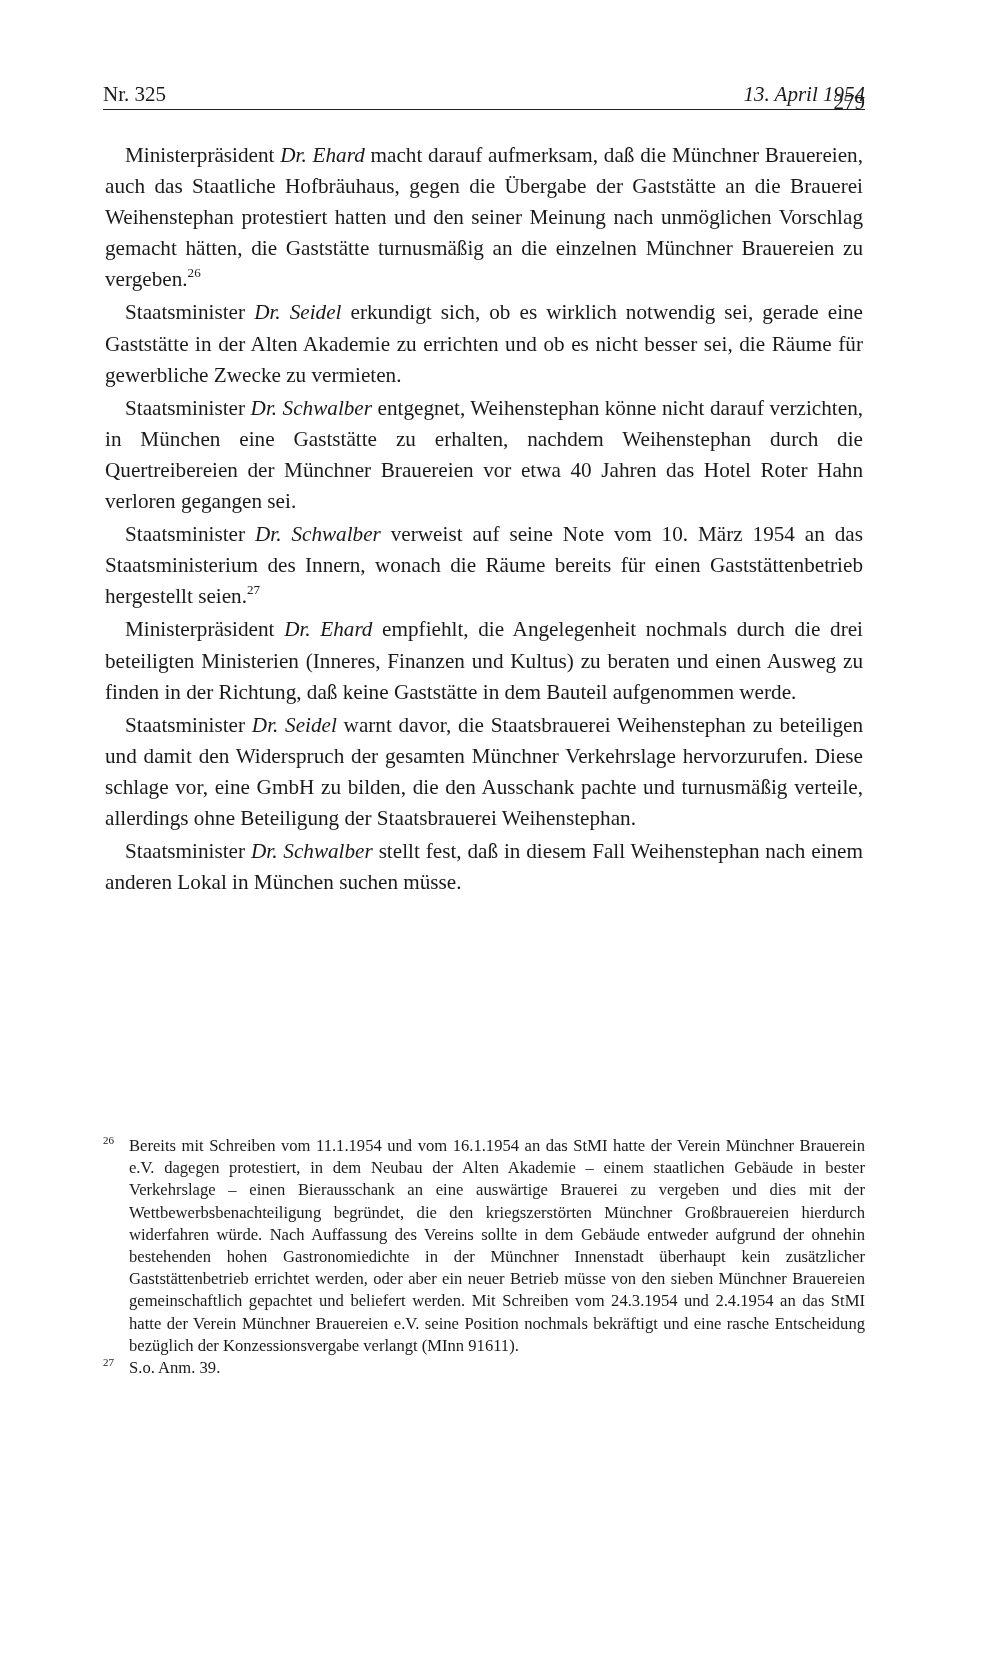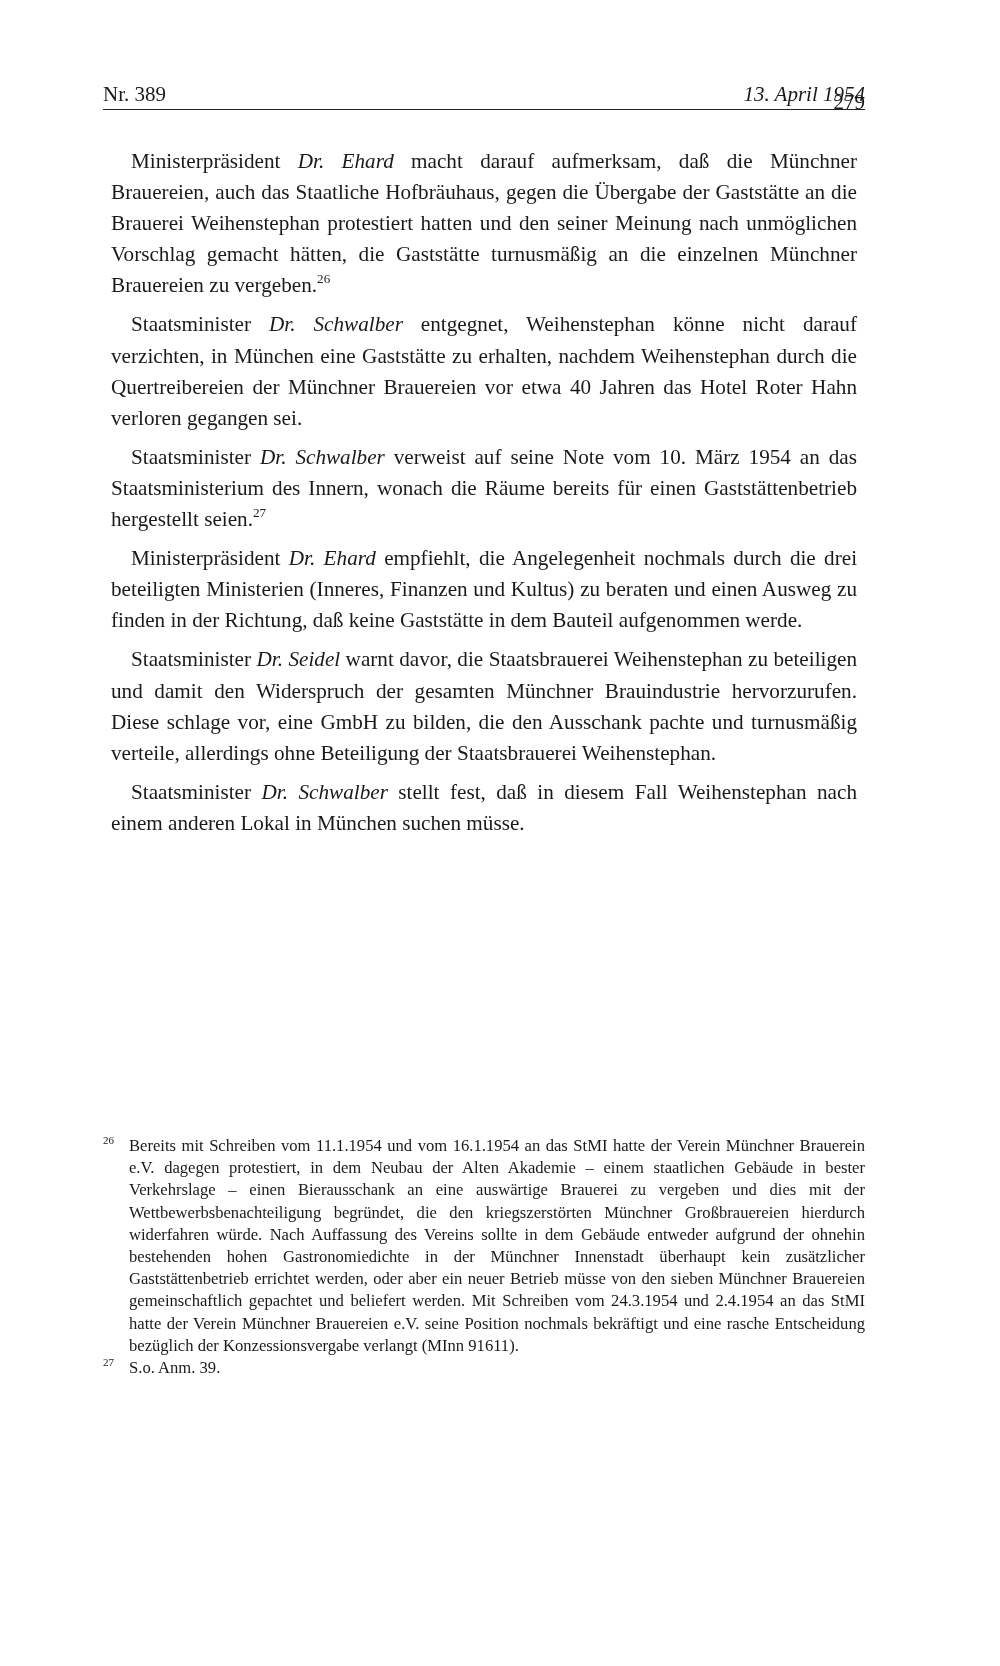--- a/index.html
+++ b/index.html
@@ -13,49 +13,50 @@
       border-bottom: 1.3px solid #222;
       font-size: 21px; line-height: 22px;
     }
     .rh-left { position: absolute; left: 0; top: 0; }
     .rh-center { position: absolute; left: 8px; right: 0; top: 0; text-align: right; font-style: italic; }
     .rh-right { position: absolute; right: 0; top: 8px; }
     .body-text {
       position: absolute; top: 138px; left: 0; width: 762px;
       font-size: 21.2px; line-height: 31.1px; text-align: justify;
     }
-    .body-text p { margin: 8px; text-indent: 20px; hyphens: manual; }
+    .body-text p { margin: 2px; text-indent: 20px; hyphens: manual; }
     .body-text i, .fn i { font-style: italic; }
     sup { font-size: 0.62em; line-height: 0; vertical-align: 0.7em; }
     .footnotes {
       position: absolute; top: 1135px; left: 0; width: 762px;
       font-size: 16.6px; line-height: 22.2px; text-align: justify;
     }
     .fn { position: relative; padding-left: 26px; margin: 0; }
     .fn-num {
       position: absolute; left: 0; top: -3px; font-size: 11px; line-height: 16px;
     }
   </style>
 </head>
 <body>
 
 <div class="page">
 
   <div class="running-head">
-    <span class="rh-left">Nr. 389</span>
+    <span class="rh-left">Nr. 325</span>
     <span class="rh-center">13. April 1954</span>
     <span class="rh-right">279</span>
   </div>
 
   <div class="body-text">
     <p><span>Ministerpräsident</span> <i>Dr. Ehard</i> <span>macht darauf aufmerksam, daß die Münchner Brauereien, auch das Staatliche Hofbräuhaus, gegen die Übergabe der Gaststätte an die Brauerei Weihenstephan protestiert hatten und den seiner Meinung nach unmöglichen Vorschlag gemacht hätten, die Gaststätte turnusmäßig an die einzelnen Münchner Brauereien zu vergeben.</span><sup>26</sup></p>
+    <p><span>Staatsminister</span> <i>Dr. Seidel</i> <span>erkundigt sich, ob es wirklich notwendig sei, gerade eine Gaststätte in der Alten Akademie zu errichten und ob es nicht besser sei, die Räume für gewerbliche Zwecke zu vermieten.</span></p>
     <p><span>Staatsminister</span> <i>Dr. Schwalber</i> <span>entgegnet, Weihenstephan könne nicht darauf verzichten, in München eine Gaststätte zu erhalten, nachdem Weihenstephan durch die Quertreibereien der Münchner Brauereien vor etwa 40 Jahren das Hotel Roter Hahn verloren gegangen sei.</span></p>
     <p><span>Staatsminister</span> <i>Dr. Schwalber</i> <span>verweist auf seine Note vom 10. März 1954 an das Staatsministerium des Innern, wonach die Räume bereits für einen Gaststättenbetrieb hergestellt seien.</span><sup>27</sup></p>
     <p><span>Ministerpräsident</span> <i>Dr. Ehard</i> <span>empfiehlt, die Angelegenheit nochmals durch die drei beteiligten Ministerien (Inneres, Finanzen und Kultus) zu beraten und einen Ausweg zu finden in der Richtung, daß keine Gaststätte in dem Bauteil aufgenommen werde.</span></p>
-    <p><span>Staatsminister</span> <i>Dr. Seidel</i> <span>warnt davor, die Staatsbrauerei Weihenstephan zu beteiligen und damit den Widerspruch der gesamten Münchner Brauindustrie hervorzurufen. Diese schlage vor, eine GmbH zu bilden, die den Ausschank pachte und turnusmäßig verteile, allerdings ohne Beteiligung der Staatsbrauerei Weihenstephan.</span></p>
+    <p><span>Staatsminister</span> <i>Dr. Seidel</i> <span>warnt davor, die Staatsbrauerei Weihenstephan zu beteiligen und damit den Widerspruch der gesamten Münchner Verkehrslage hervorzurufen. Diese schlage vor, eine GmbH zu bilden, die den Ausschank pachte und turnusmäßig verteile, allerdings ohne Beteiligung der Staatsbrauerei Weihenstephan.</span></p>
     <p><span>Staatsminister</span> <i>Dr. Schwalber</i> <span>stellt fest, daß in diesem Fall Weihenstephan nach einem anderen Lokal in München suchen müsse.</span></p>
   </div>
 
   <div class="footnotes">
     <p class="fn">
       <span class="fn-num">26</span>
       <span>Bereits mit Schreiben vom 11.1.1954 und vom 16.1.1954 an das StMI hatte der Verein Münchner Brauerein e.V. dagegen protestiert, in dem Neubau der Alten Akademie – einem staatlichen Gebäude in bester Verkehrslage – einen Bierausschank an eine auswärtige Brauerei zu vergeben und dies mit der Wettbewerbsbenachteiligung begründet, die den kriegszerstörten Münchner Großbrauereien hierdurch widerfahren würde. Nach Auffassung des Vereins sollte in dem Gebäude entweder aufgrund der ohnehin bestehenden hohen Gastronomiedichte in der Münchner Innenstadt überhaupt kein zusätzlicher Gaststättenbetrieb errichtet werden, oder aber ein neuer Betrieb müsse von den sieben Münchner Brauereien gemeinschaftlich gepachtet und beliefert werden. Mit Schreiben vom 24.3.1954 und 2.4.1954 an das StMI hatte der Verein Münchner Brauereien e.V. seine Position nochmals bekräftigt und eine rasche Entscheidung bezüglich der Konzessionsvergabe verlangt (MInn 91611).</span>
     </p>
     <p class="fn">
       <span class="fn-num">27</span>

